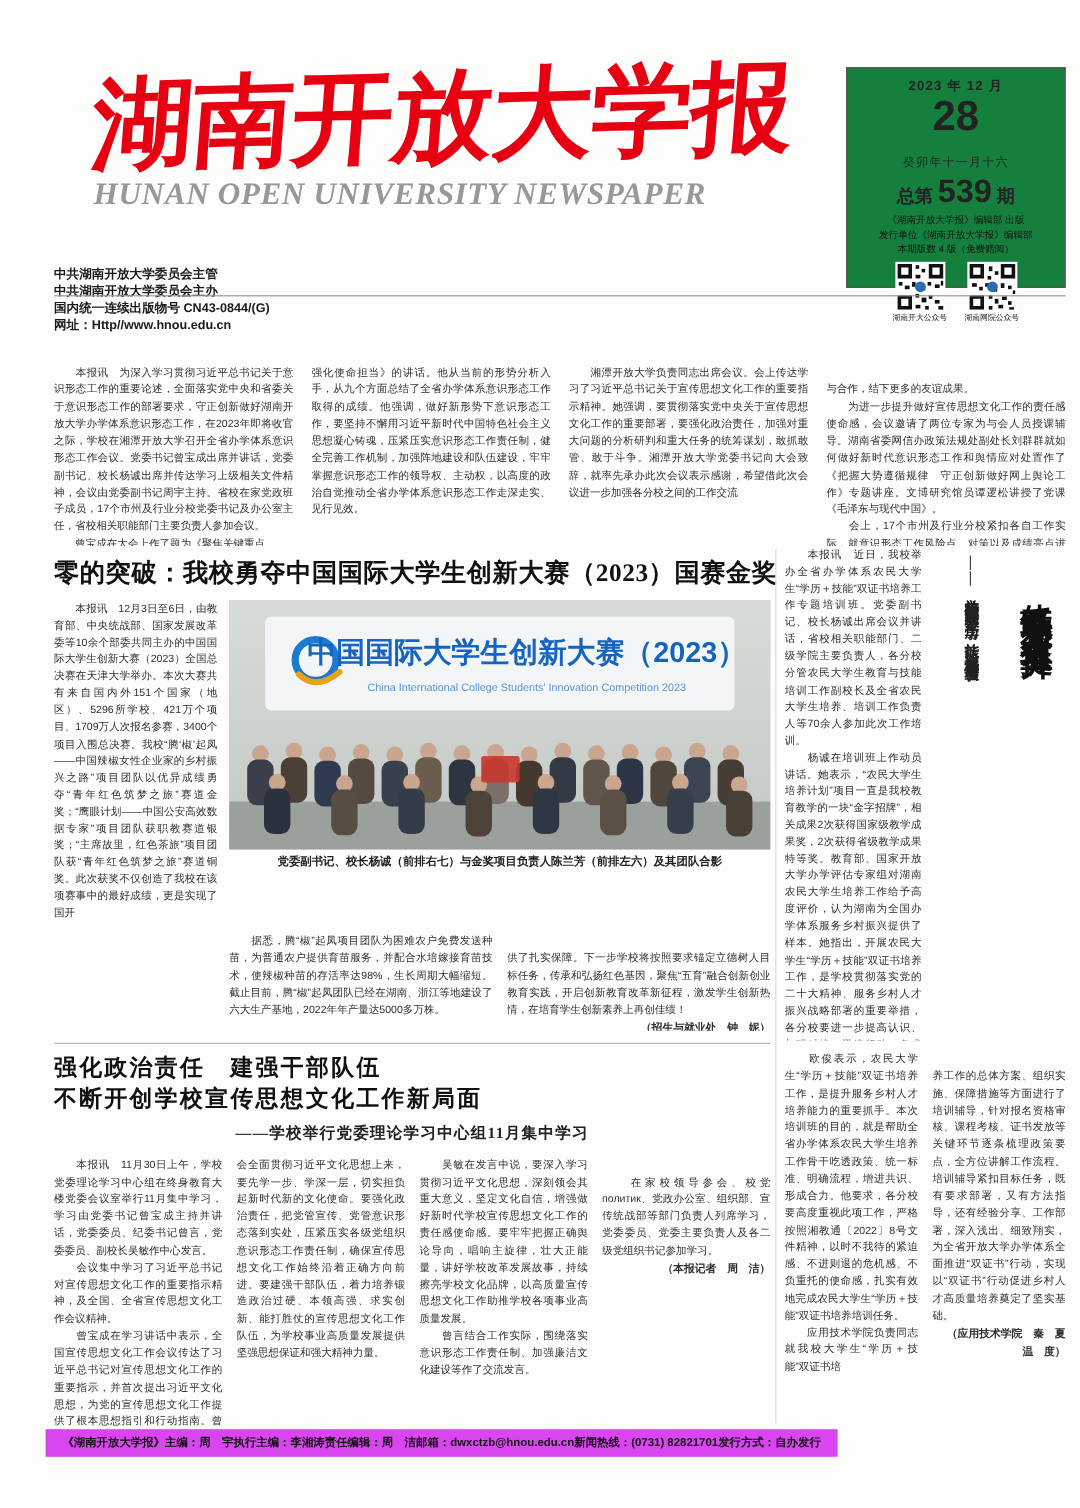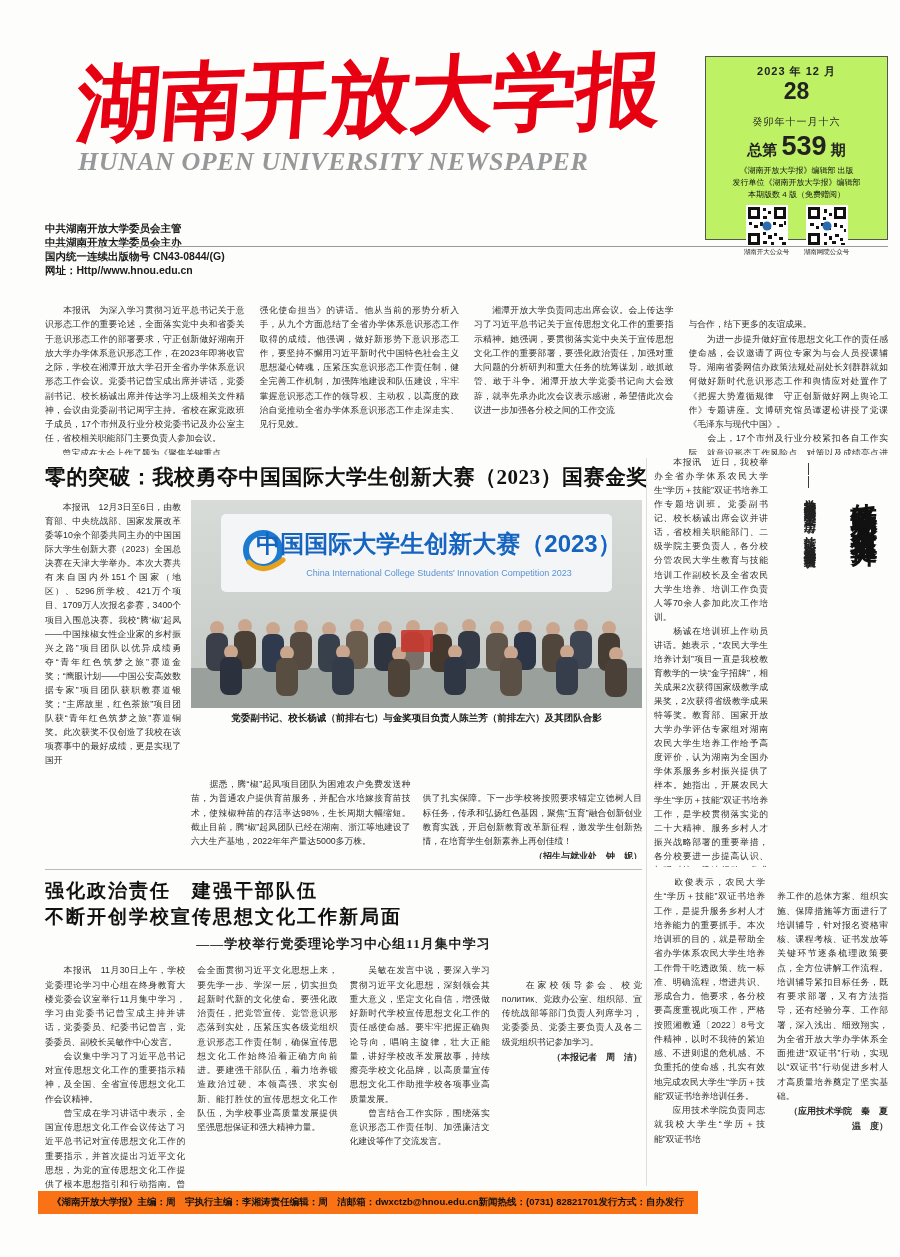--- a/index.html
+++ b/index.html
@@ -6,23 +6,23 @@
   html,body { background:#888; }
   body { font-family:"Liberation Sans", sans-serif; }
   .page { position:relative; width:900px; height:1257px; background:#fdfdfc; margin:0 auto; overflow:hidden; color:#222; }
 
   
   .masthead { position:absolute; left:78px; top:48px; width:610px; height:165px; }
   .mast-cn { font-family:"DejaVu Serif", serif; font-weight:900; font-size:84px; line-height:1.15; color:#e60012; transform:skewX(-6deg) rotate(-1.5deg); letter-spacing:-1px; white-space:nowrap; }
   .mast-en { font-family:"Liberation Serif", serif; font-style:italic; font-weight:bold; font-size:26px; color:#97989a; letter-spacing:.5px; margin-top:2px; white-space:nowrap; }
 
   
-  .datebox { position:absolute; left:705px; top:56px; width:183px; height:184px; border:1px solid #555; text-align:center; padding-top:7px; background:#bef264; }
+  .datebox { position:absolute; left:705px; top:56px; width:183px; height:184px; border:1px solid #555; text-align:center; padding-top:7px; background:#15803d; }
   .db-l1 { font-size:11px; font-weight:bold; letter-spacing:1px; }
-  .db-day { font-size:23px; font-weight:900; line-height:1.05; }
+  .db-day { font-size:35px; font-weight:900; line-height:1.05; }
   .db-lunar { font-size:10px; letter-spacing:1px; margin-top:12px; }
   .db-issue { font-size:15px; font-weight:900; margin-top:2px; }
   .db-issue b { font-size:27px; }
   .db-pub { font-size:8px; line-height:1.5; margin-top:3px; color:#111; }
   .db-qrs { display:flex; justify-content:center; gap:14px; margin-top:4px; }
   .db-qr { width:46px; }
   .db-qr svg { width:42px; height:42px; display:block; margin:0 auto; }
   .db-qr .lbl { font-size:6.5px; margin-top:1px; white-space:nowrap; }
 
   
@@ -56,21 +56,21 @@
   .sb-bottom .col { font-size:8.8px; }
 
   
   .rule-mid { position:absolute; left:45px; top:869px; width:597px; height:1px; background:#bbb; }
   .a4 { position:absolute; left:45px; top:878px; width:597px; }
   .a4-h1, .a4-h2 { text-align:left; font-family:"Liberation Serif", serif; font-weight:900; color:#111; font-size:19px; letter-spacing:2px; line-height:1.35; white-space:nowrap; }
   .a4-sub { text-align:center; font-family:"Liberation Serif", serif; font-size:13px; font-weight:bold; color:#222; margin-top:6px; letter-spacing:1px; }
   .a4-cols { display:flex; gap:12px; height:228px; margin-top:10px; }
 
   
-  .footer { position:absolute; left:38px; top:1191px; width:660px; height:23px; background:#f97316; display:flex; align-items:center; justify-content:space-between; padding:0 14px; font-size:9.5px; font-weight:bold; color:#111; }
+  .footer { position:absolute; left:38px; top:1191px; width:660px; height:23px; background:#d946ef; display:flex; align-items:center; justify-content:space-between; padding:0 14px; font-size:9.5px; font-weight:bold; color:#111; }
 </style>
 </head>
 <body>
 
 <div class="page">
 
   <div class="masthead">
     <div class="mast-cn">湖南开放大学报</div>
     <div class="mast-en">HUNAN OPEN UNIVERSITY NEWSPAPER</div>
   </div>

